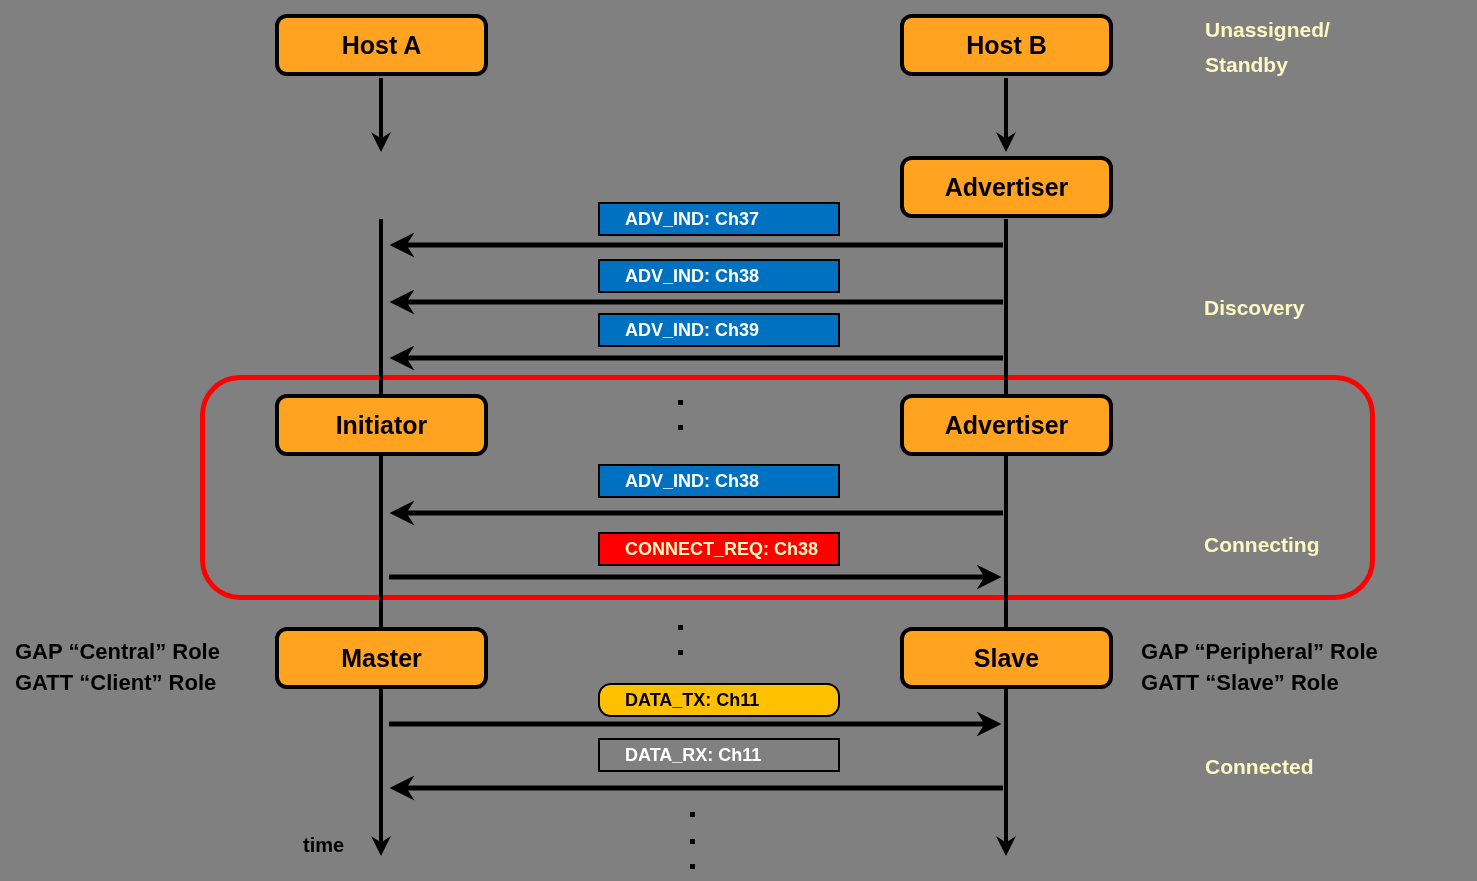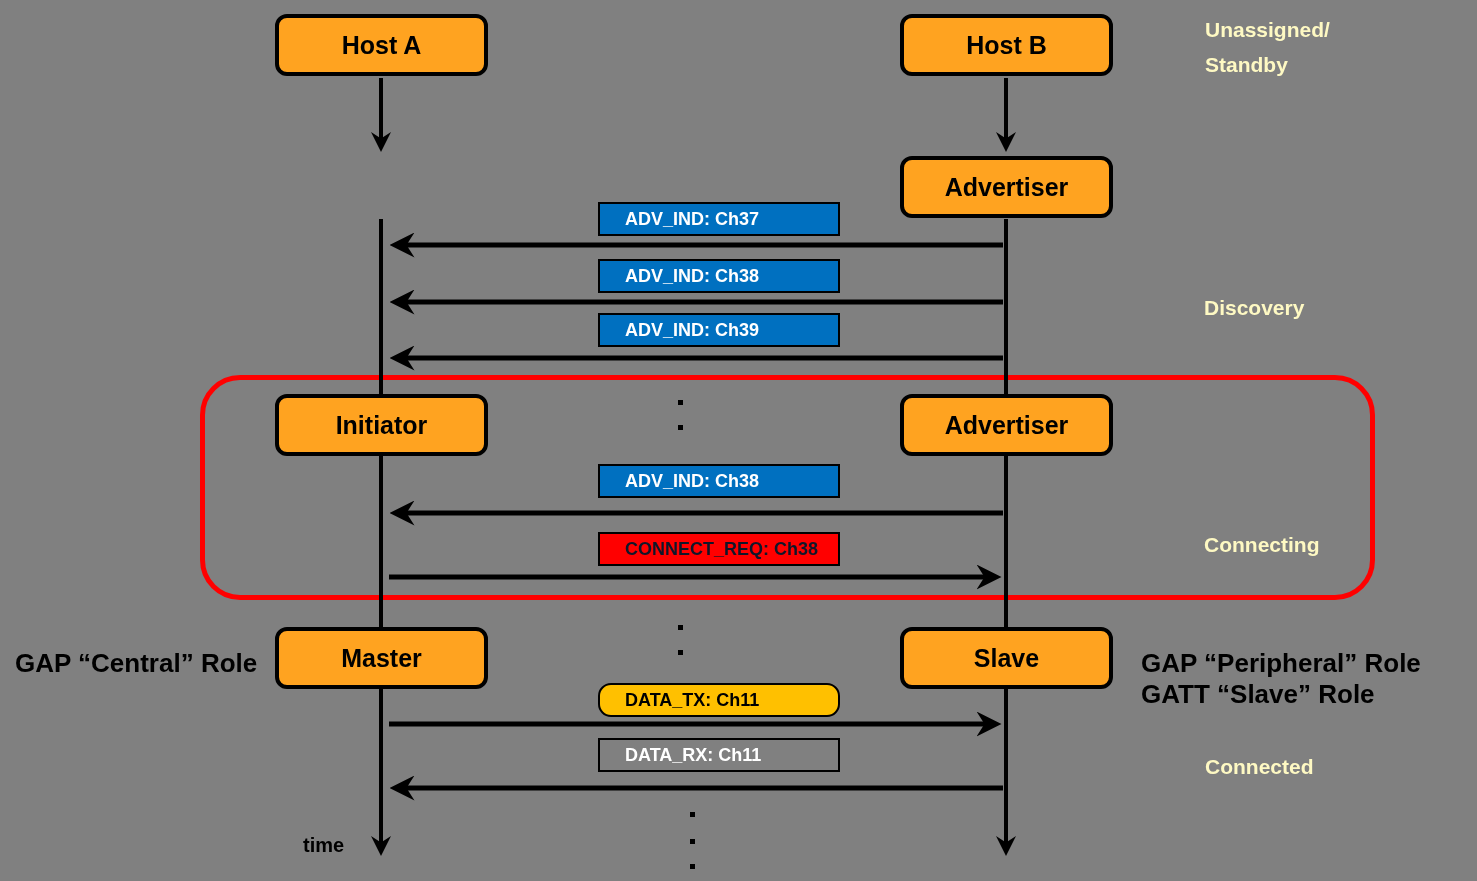--- a/index.html
+++ b/index.html
@@ -38,36 +38,35 @@
     position:absolute;
     width:242px;height:34px;
     border:2px solid #000;
     box-sizing:border-box;
     display:flex;align-items:center;
     padding-left:25px;
     font-size:18px;font-weight:bold;
     z-index:3;
   }
   .msg.adv{background:var(--adv-fill,#0070C0);color:#fff;}
-  .msg.connect{background:var(--connect-fill,#FF0000);color:#0f172a;}
+  .msg.connect{background:var(--connect-fill,#FF0000);color:#fef9c3;}
   .msg.datatx{background:var(--data-tx-fill,#FFC000);color:#000;border-radius:13px;}
   .msg.datarx{background:var(--data-rx-fill,#808080);color:#fff;}
   .phase{
     position:absolute;
     font-size:21px;font-weight:bold;color:#fef9c3;
     line-height:35px;
     white-space:pre-line;
     z-index:3;
   }
   .role{
     position:absolute;
-    font-size:26px;font-weight:bold;color:#000;
+    font-size:22px;font-weight:bold;color:#000;
     line-height:31px;
     z-index:3;
-    margin-top:12px;
   }
   .time-label{
     position:absolute;
     left:303px;top:834px;
     font-size:20px;font-weight:bold;color:#000;
     z-index:3;
   }
 </style>
 </head>
 <body>
@@ -122,20 +121,21 @@
   <div class="msg datarx" style="left:598px;top:738px">DATA_RX: Ch11</div>
 
   <div class="phase" style="left:1205px;top:12px">Unassigned/
 Standby</div>
   <div class="phase" style="left:1204px;top:290px">Discovery</div>
   <div class="phase" style="left:1204px;top:527px">Connecting</div>
   <div class="phase" style="left:1205px;top:749px">Connected</div>
 
   <div class="role" style="left:15px;top:636px">
     <div>GAP “Central” Role</div>
+    <div>GATT “Client” Role</div>
   </div>
   <div class="role" style="left:1141px;top:636px">
     <div>GAP “Peripheral” Role</div>
     <div>GATT “Slave” Role</div>
   </div>
 
   <div class="time-label">time</div>
 
 </div>
 

